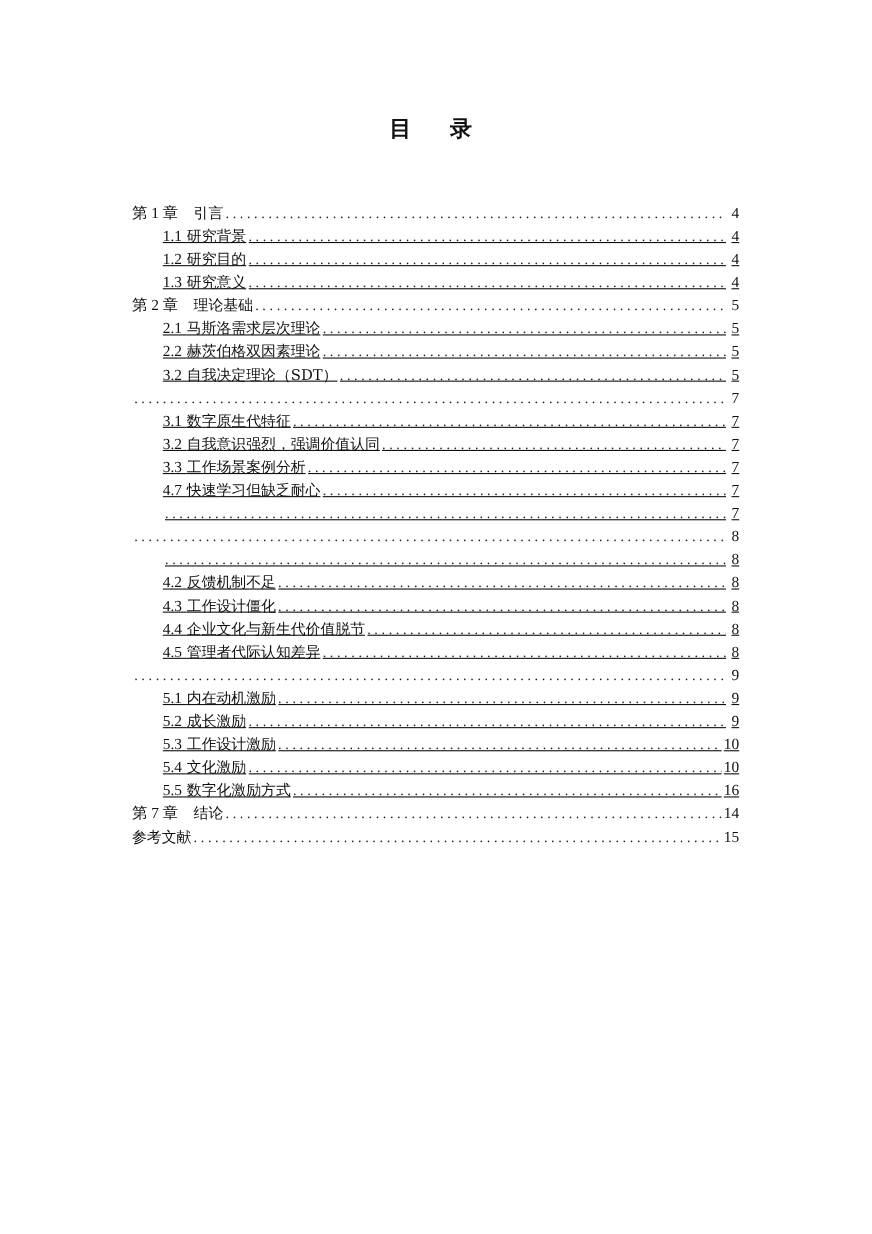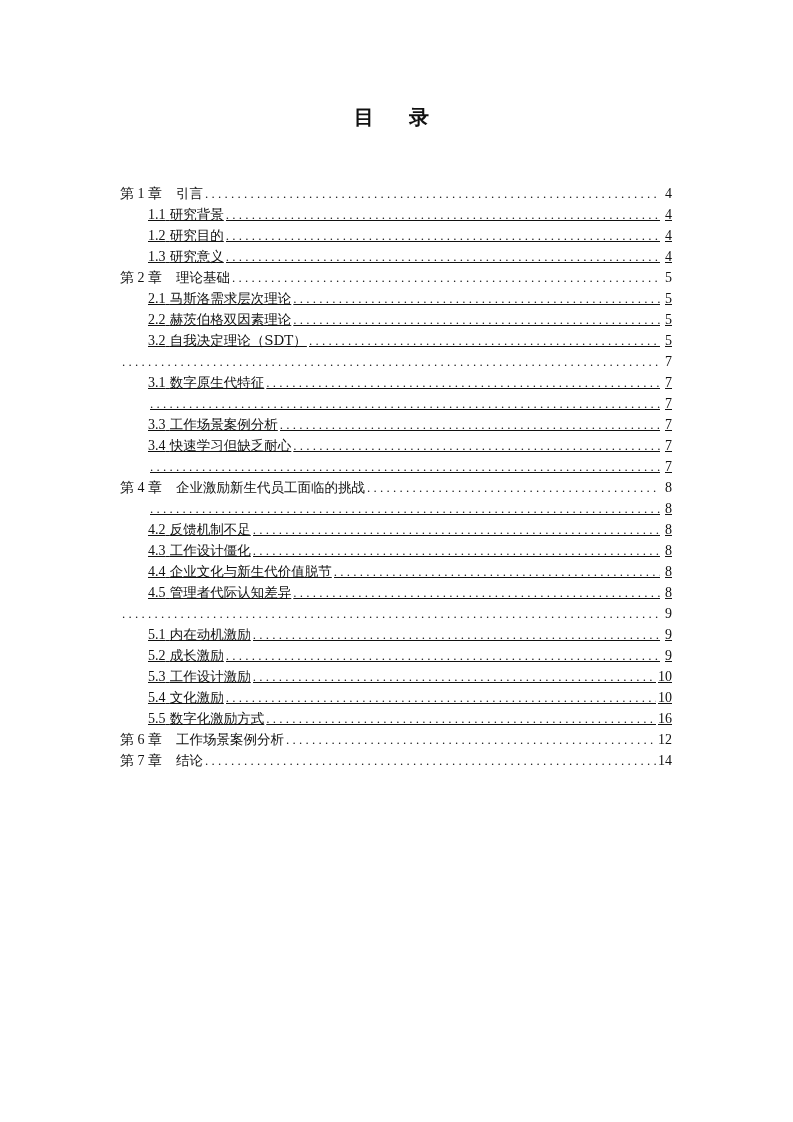--- a/index.html
+++ b/index.html
@@ -131,39 +131,39 @@
   <div class="toc-row level-1">
     <span class="toc-leader"></span>
     <span class="toc-page">7</span>
   </div>
   <div class="toc-row level-2">
     <span class="toc-label"><span class="toc-num">3.1</span> <span>数字原生代特征</span></span>
     <span class="toc-leader"></span>
     <span class="toc-page">7</span>
   </div>
   <div class="toc-row level-2">
+    <span class="toc-label"><span class="toc-num">3.2</span> <span>自我意识强烈，强调价值认同</span></span>
     <span class="toc-leader"></span>
     <span class="toc-page">7</span>
   </div>
   <div class="toc-row level-2">
     <span class="toc-label"><span class="toc-num">3.3</span> <span>工作场景案例分析</span></span>
     <span class="toc-leader"></span>
     <span class="toc-page">7</span>
   </div>
   <div class="toc-row level-2">
-    <span class="toc-label"><span class="toc-num">3.4</span> <span>快速学习但缺乏耐心</span></span>
-    <span class="toc-leader"></span>
-    <span class="toc-page">7</span>
-  </div>
-  <div class="toc-row level-2">
-    <span class="toc-leader"></span>
-    <span class="toc-page">7</span>
-  </div>
-  <div class="toc-row level-1">
-    <span class="toc-label"><span class="toc-num">第 4 章</span><span class="gap"></span><span>企业激励新生代员工面临的挑战</span></span>
+    <span class="toc-label"><span class="toc-num">4.7</span> <span>快速学习但缺乏耐心</span></span>
+    <span class="toc-leader"></span>
+    <span class="toc-page">7</span>
+  </div>
+  <div class="toc-row level-2">
+    <span class="toc-leader"></span>
+    <span class="toc-page">7</span>
+  </div>
+  <div class="toc-row level-1">
     <span class="toc-leader"></span>
     <span class="toc-page">8</span>
   </div>
   <div class="toc-row level-2">
     <span class="toc-leader"></span>
     <span class="toc-page">8</span>
   </div>
   <div class="toc-row level-2">
     <span class="toc-label"><span class="toc-num">4.2</span> <span>反馈机制不足</span></span>
     <span class="toc-leader"></span>
@@ -207,22 +207,22 @@
     <span class="toc-label"><span class="toc-num">5.4</span> <span>文化激励</span></span>
     <span class="toc-leader"></span>
     <span class="toc-page">10</span>
   </div>
   <div class="toc-row level-2">
     <span class="toc-label"><span class="toc-num">5.5</span> <span>数字化激励方式</span></span>
     <span class="toc-leader"></span>
     <span class="toc-page">16</span>
   </div>
   <div class="toc-row level-1">
-    <span class="toc-label"><span class="toc-num">第 6 章</span><span class="gap"></span><span>工作场景案例分析</span></span>
-    <span class="toc-leader"></span>
-    <span class="toc-page">12</span>
-  </div>
-  <div class="toc-row level-1">
     <span class="toc-label"><span class="toc-num">第 7 章</span><span class="gap"></span><span>结论</span></span>
     <span class="toc-leader"></span>
     <span class="toc-page">14</span>
   </div>
+  <div class="toc-row level-1">
+    <span class="toc-label"><span>参考文献</span></span>
+    <span class="toc-leader"></span>
+    <span class="toc-page">15</span>
+  </div>
 </div>
 
 </body></html>

